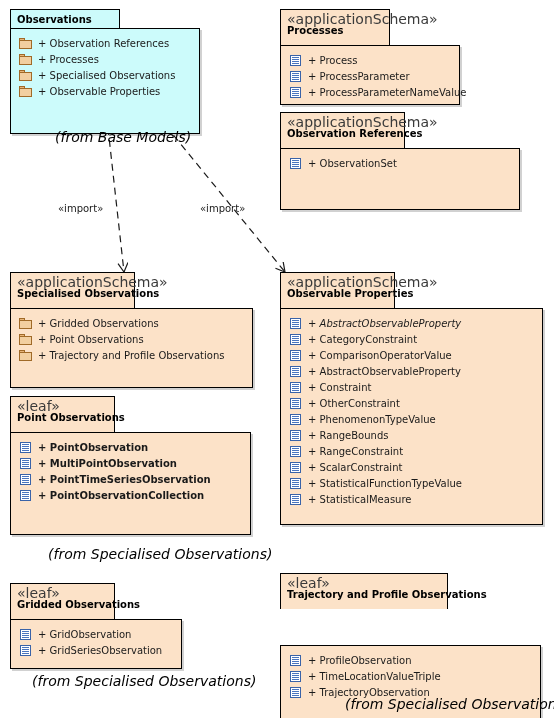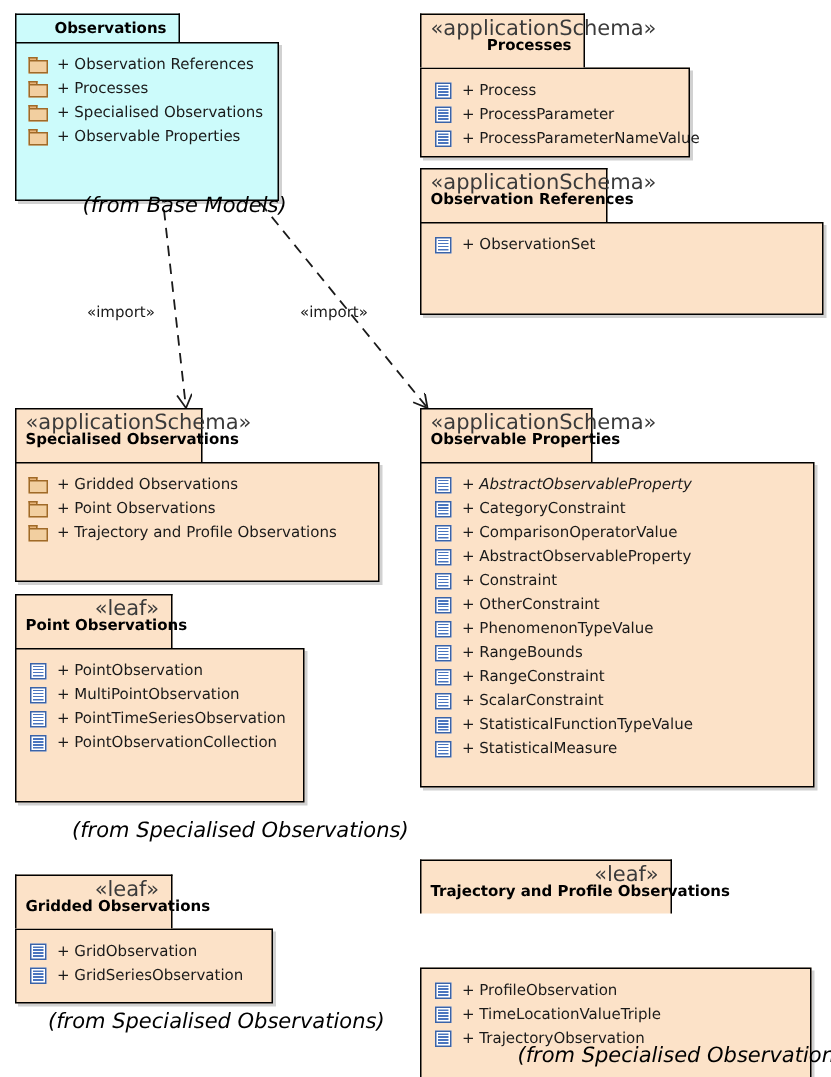--- a/index.html
+++ b/index.html
@@ -24,21 +24,20 @@
     position: absolute;
     left: 0;
     top: 0;
     box-sizing: border-box;
     border: 1px solid #000000;
     border-bottom: none;
     padding: 3px 8px 2px 6px;
     line-height: 12px;
     background: #FCE2C8;
     z-index: 3;
-    text-align: right;
   }
   .pkg-tab.cyan { background: #CCFBFB; }
 
   .pkg-stereo {
     font-size: 14px;
     color: #3a3a3a;
     white-space: nowrap;
     letter-spacing: 0px;
   }
   .pkg-title {
@@ -176,21 +175,21 @@
 </svg>
 
 <div class="conn-label" style="left:58px; top:203px;">«import»</div>
 
 <div class="conn-label" style="left:200px; top:203px;">«import»</div>
 
 <div class="pkg" style="left:10px; top:9px;">
   <div class="pkg-tab cyan" style="width:110px; height:19px; padding-top:4px;">
     <div class="pkg-title">Observations</div>
   </div>
-  <div class="pkg-body cyan" style="left:0; top:19px; width:176px; height:106px;text-align:center;">
+  <div class="pkg-body cyan" style="left:0; top:19px; width:190px; height:106px;text-align:center;">
     <ul class="pkg-items">
       <li class="pkg-item">
         <span class="ico ico-folder"></span>
         <span class="lbl">+ Observation References</span>
       </li>
       <li class="pkg-item">
         <span class="ico ico-folder"></span>
         <span class="lbl">+ Processes</span>
       </li>
       <li class="pkg-item">
@@ -227,21 +226,21 @@
       </li>
     </ul>
   </div>
 </div>
 
 <div class="pkg" style="left:280px; top:112px;">
   <div class="pkg-tab" style="width:125px; height:36px;">
     <div class="pkg-stereo">«applicationSchema»</div>
     <div class="pkg-title">Observation References</div>
   </div>
-  <div class="pkg-body" style="left:0; top:36px; width:269px; height:62px;">
+  <div class="pkg-body" style="left:0; top:36px; width:240px; height:62px;">
     <ul class="pkg-items">
       <li class="pkg-item">
         <span class="ico ico-class"></span>
         <span class="lbl">+ ObservationSet</span>
       </li>
     </ul>
   </div>
 </div>
 
 <div class="pkg" style="left:10px; top:272px;">
@@ -324,21 +323,21 @@
       </li>
     </ul>
   </div>
 </div>
 
 <div class="pkg" style="left:10px; top:396px;">
   <div class="pkg-tab" style="width:105px; height:36px;">
     <div class="pkg-stereo">«leaf»</div>
     <div class="pkg-title">Point Observations</div>
   </div>
-  <div class="pkg-body" style="left:0; top:36px; width:193px; height:103px;">
+  <div class="pkg-body" style="left:0; top:36px; width:241px; height:103px;font-weight:bold;">
     <ul class="pkg-items">
       <li class="pkg-item">
         <span class="ico ico-class"></span>
         <span class="lbl">+ PointObservation</span>
       </li>
       <li class="pkg-item">
         <span class="ico ico-class"></span>
         <span class="lbl">+ MultiPointObservation</span>
       </li>
       <li class="pkg-item">

